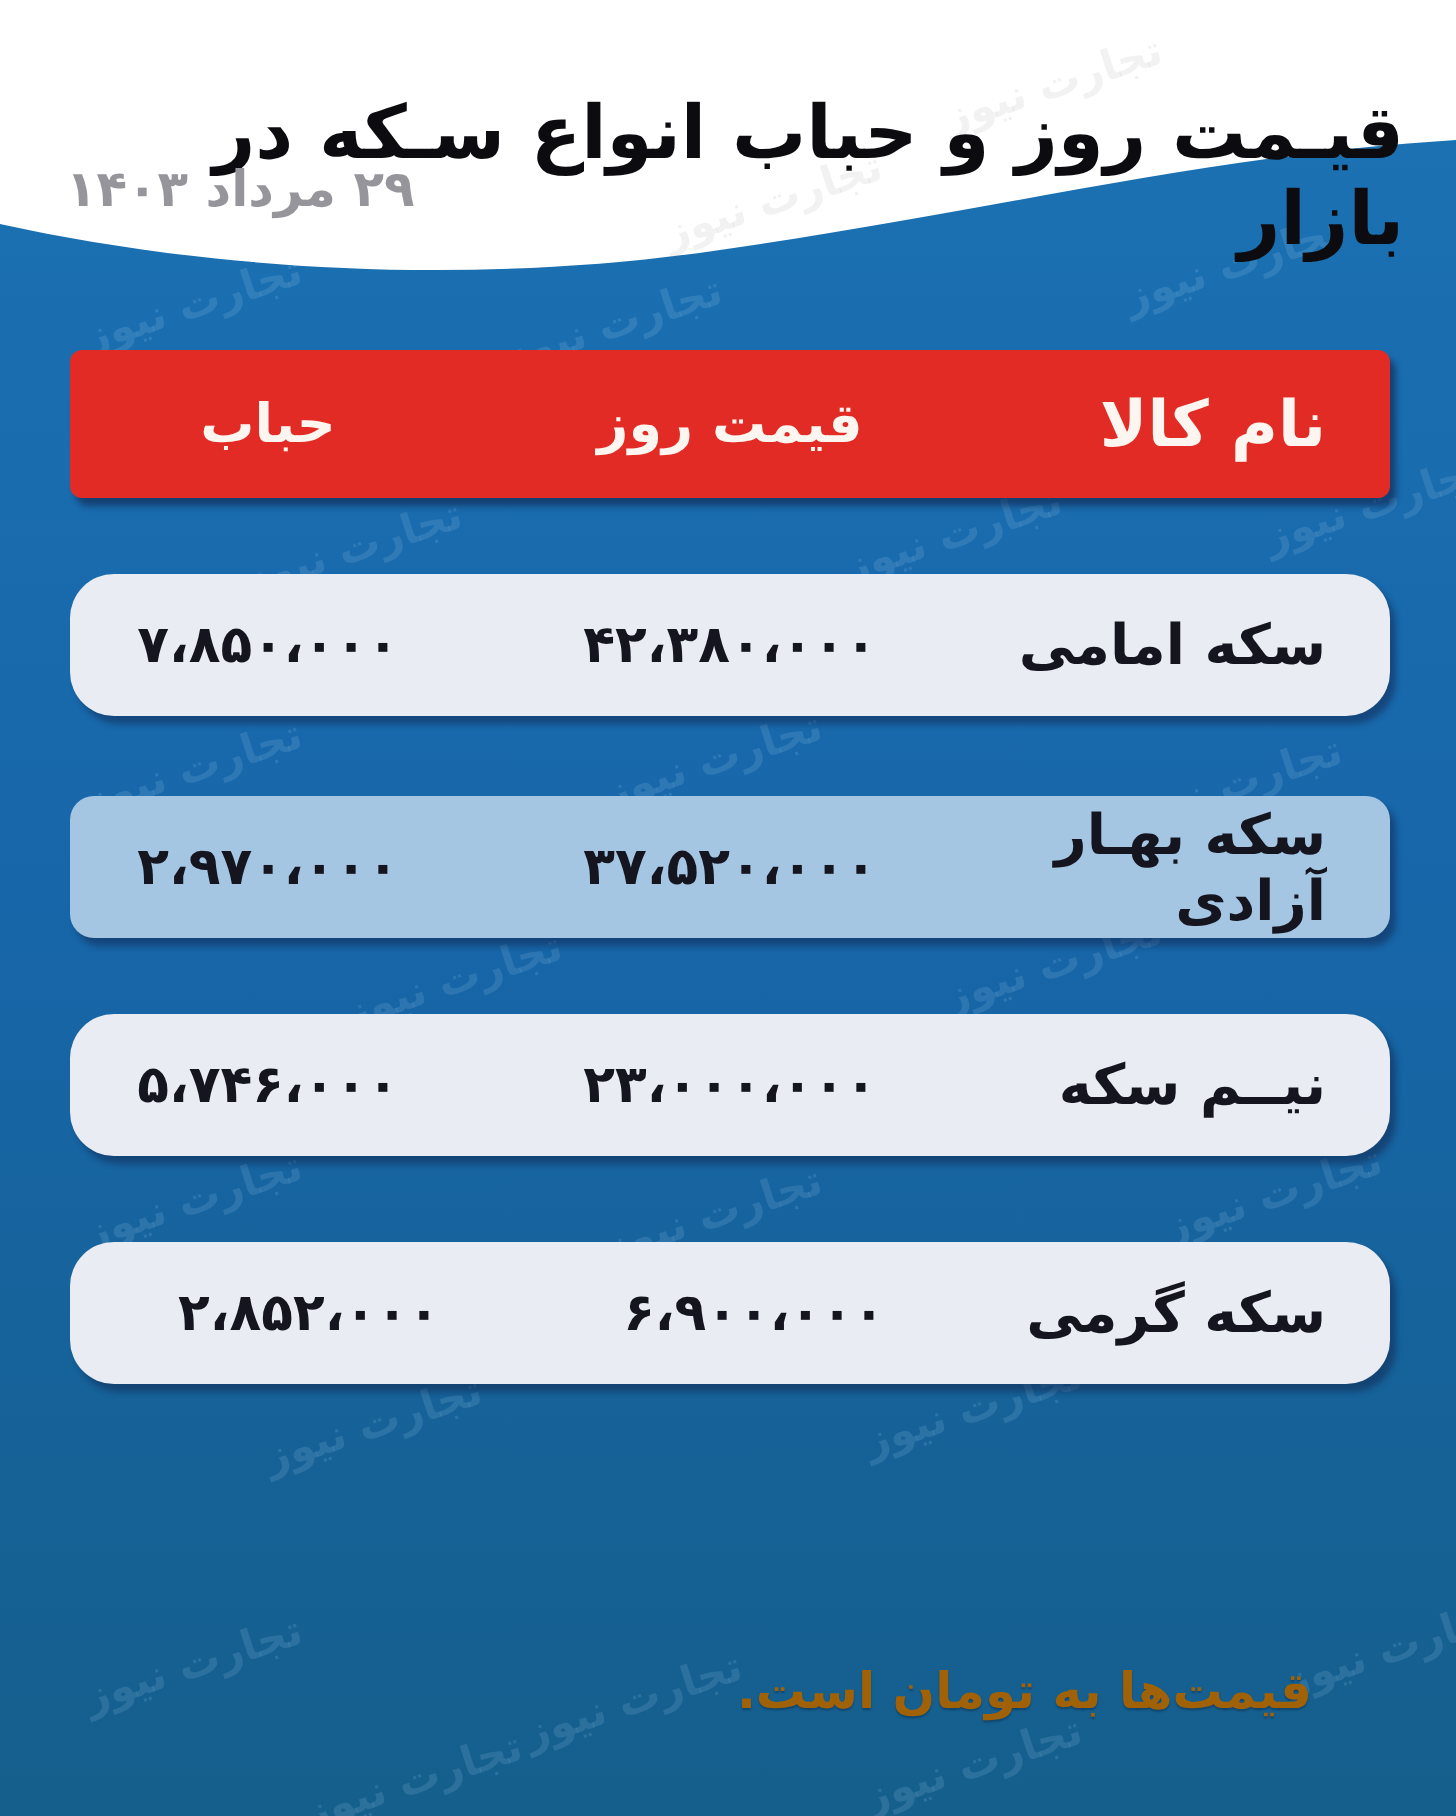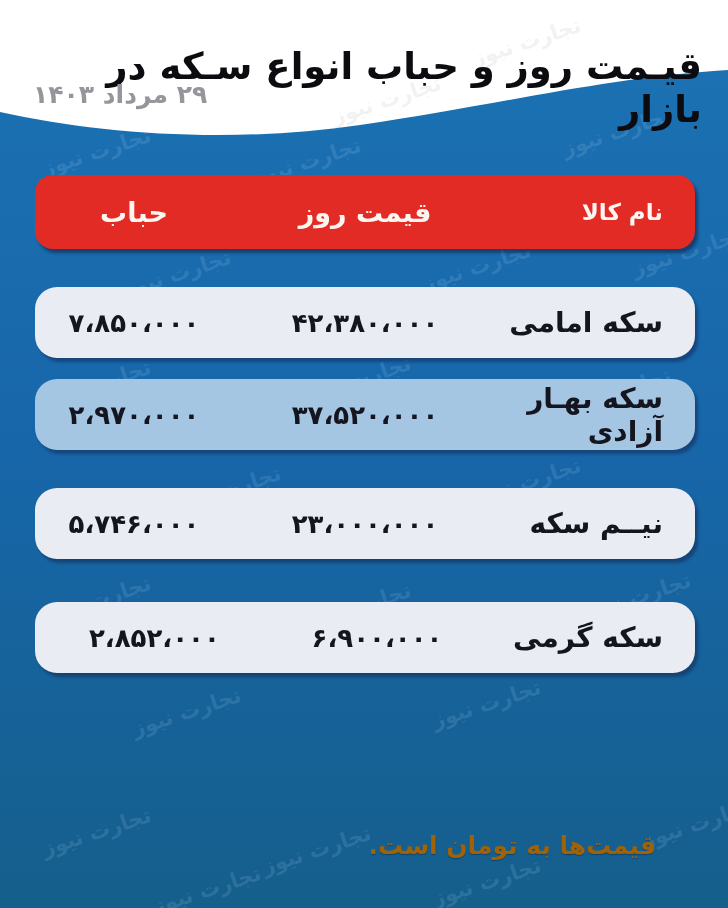--- a/index.html
+++ b/index.html
@@ -22,43 +22,43 @@
     position:absolute;z-index:1;white-space:nowrap;
     transform:rotate(-18deg);
     font-size:21px;font-weight:bold;color:rgba(186,219,246,0.14);
     pointer-events:none;
   }
   .wm-gray{color:rgba(130,130,140,0.10);}
   .price-table{
     position:absolute;top:175px;left:35px;right:33px;z-index:2;
   }
   .thead{
-    height:74px;border-radius:18px;
+    height:74px;border-radius:6px;
     background:#e32b26;
     box-shadow:3px 4px 3px rgba(18,30,68,0.55);
     display:grid;grid-template-columns:30% 40% 30%;align-items:center;
     direction:ltr;
     color:#fdf5f0;font-weight:bold;font-size:27px;
   }
   .trow{
     height:71px;border-radius:22px;
     display:grid;grid-template-columns:30% 40% 30%;align-items:center;
     direction:ltr;
     color:#15151f;font-weight:bold;font-size:26px;
     box-shadow:3px 4px 3px rgba(18,30,68,0.45);
   }
   .trow.light{background:#e9ecf2;}
   .trow.blue{background:#a5c6e3;}
   .mt38{margin-top:38px;}
-  .mt36{margin-top:21px;}
+  .mt36{margin-top:40px;border-radius:12px;}
   .mt43{margin-top:43px;padding-left:24px;}
   .cell-bubble{text-align:center;direction:rtl;}
   .cell-price{text-align:center;direction:rtl;}
   .cell-name{text-align:right;padding-right:32px;direction:rtl;font-size:28px;}
-  .thead .cell-name{font-size:23px;}
+  .thead .cell-name{font-size:32px;}
   .footer-note{
     position:absolute;top:831px;right:72px;z-index:2;
     direction:rtl;color:#a16207;font-weight:bold;font-size:25px;
     text-shadow:0 1px 1px rgba(10,30,60,0.4);
   }
 </style>
 </head>
 <body>
 
 <svg class="wave-svg" width="728" height="908" viewBox="0 0 728 908" preserveAspectRatio="none" aria-hidden="true">

